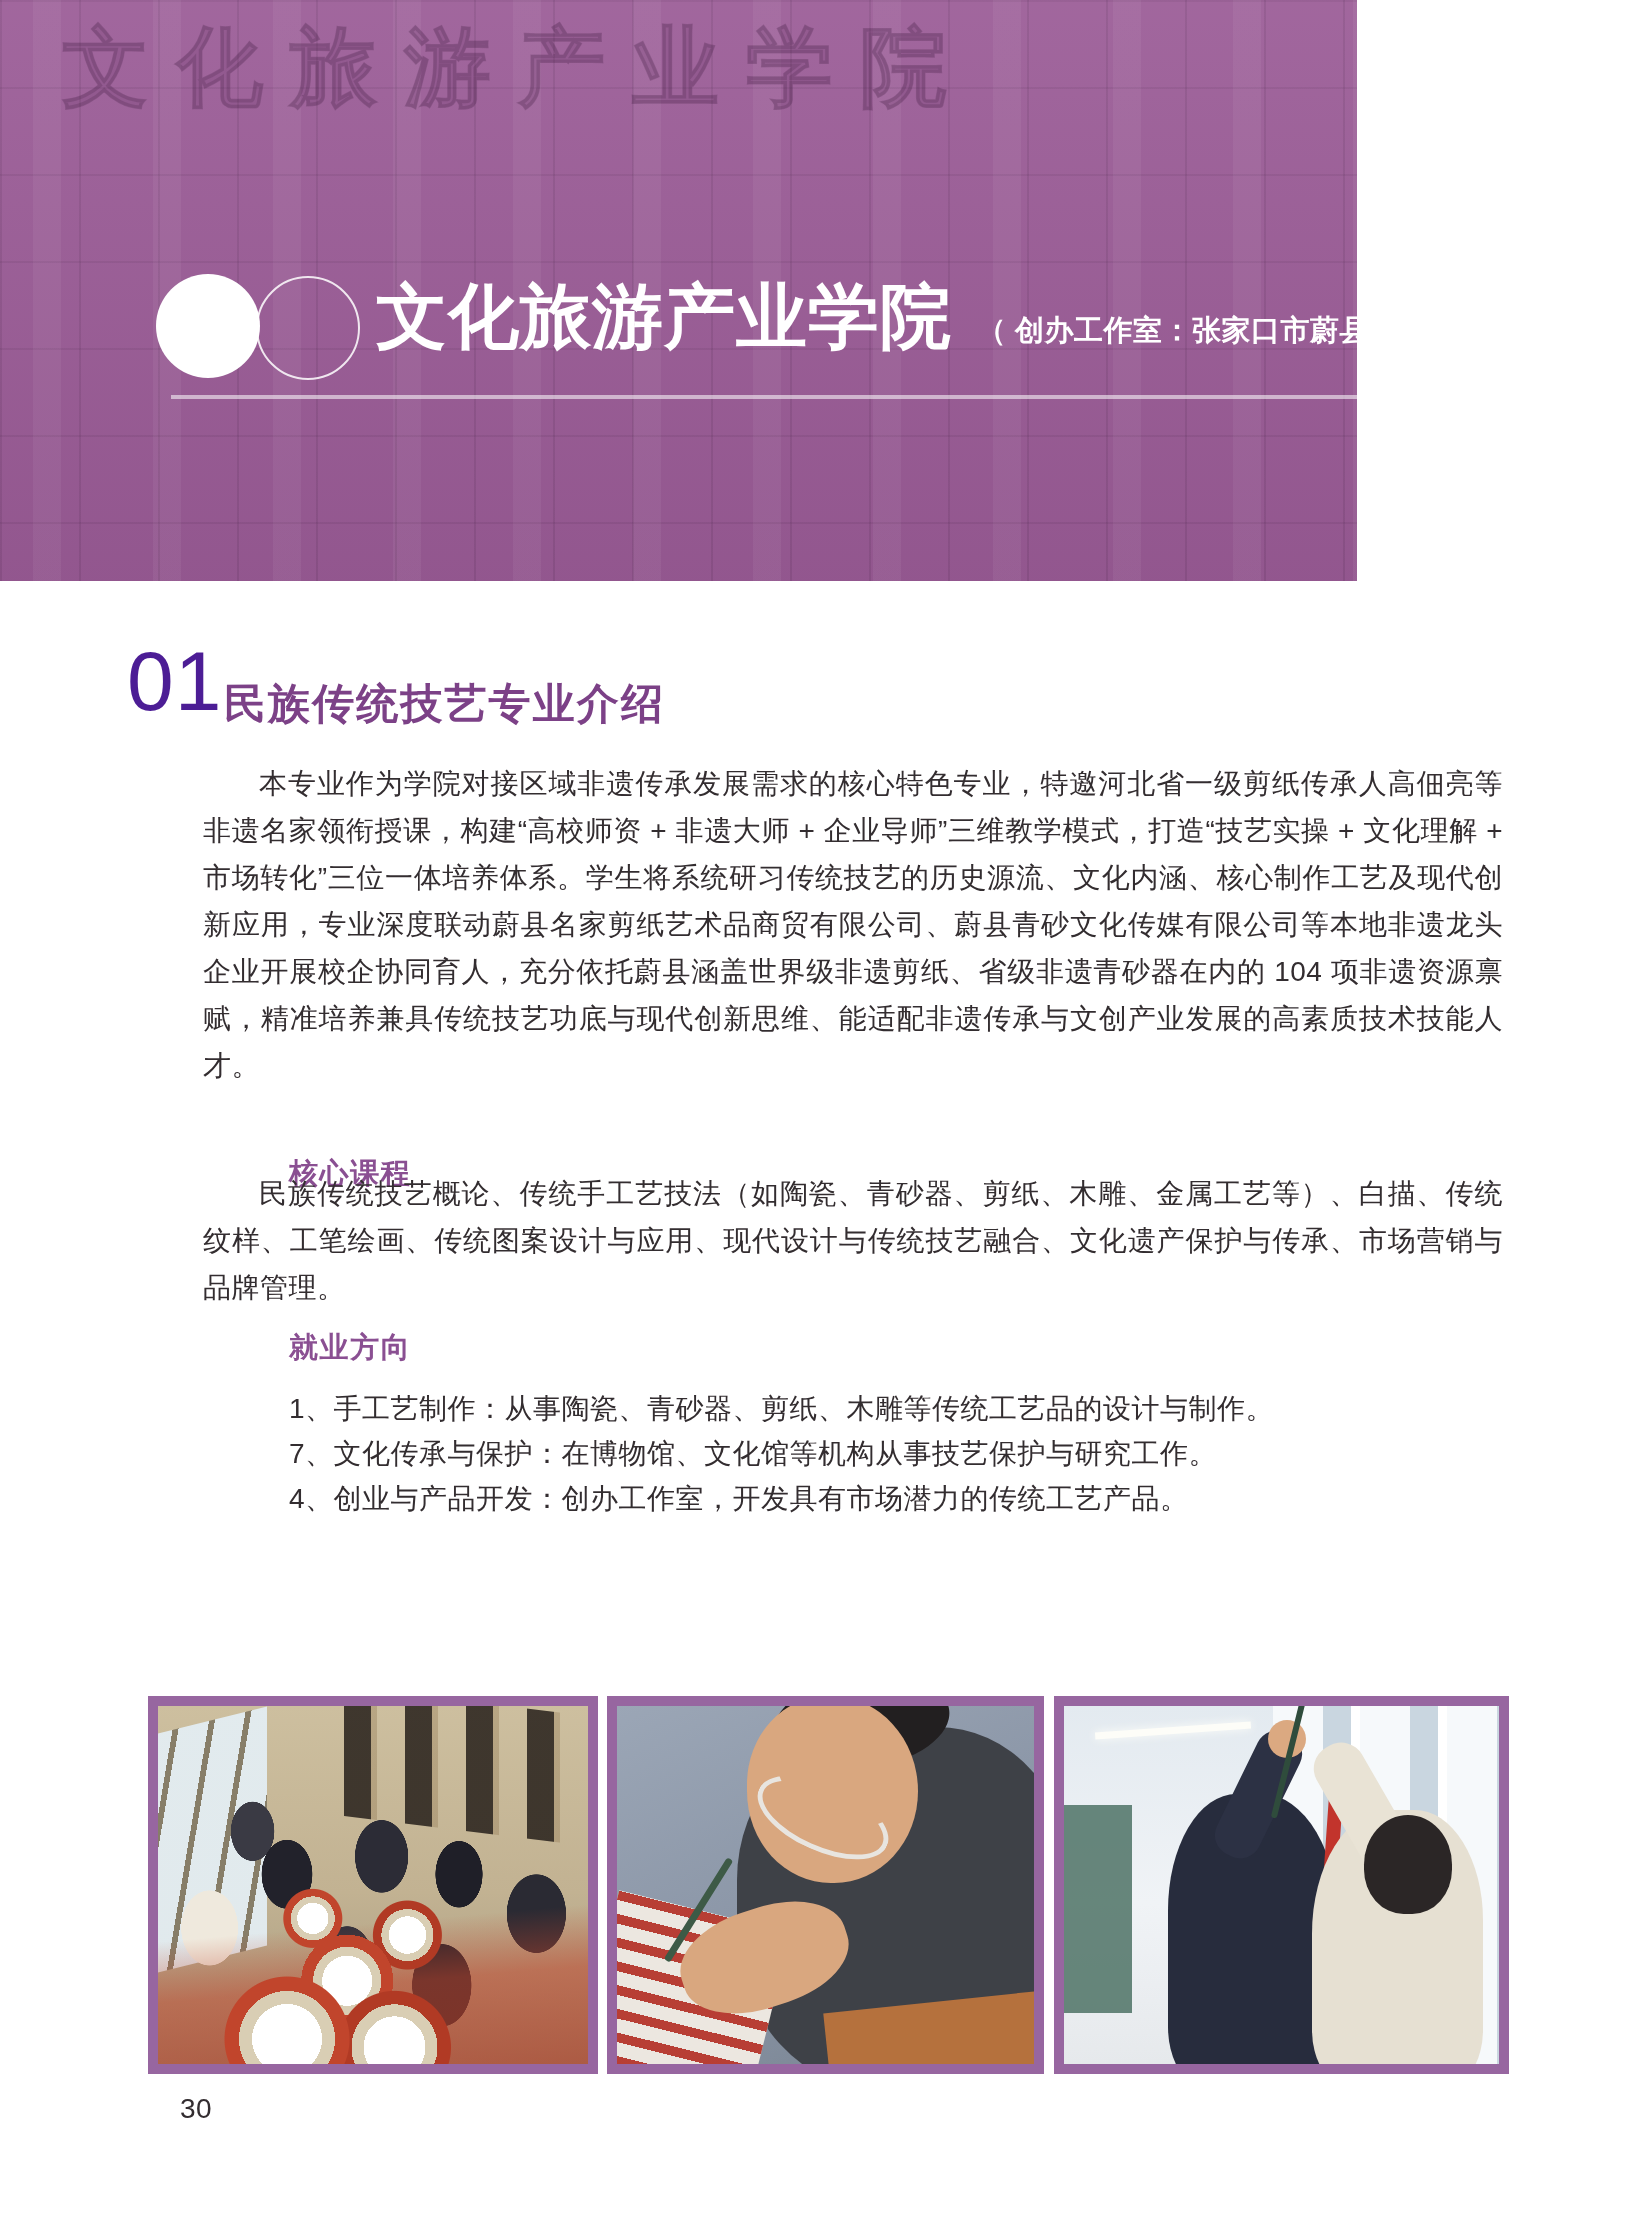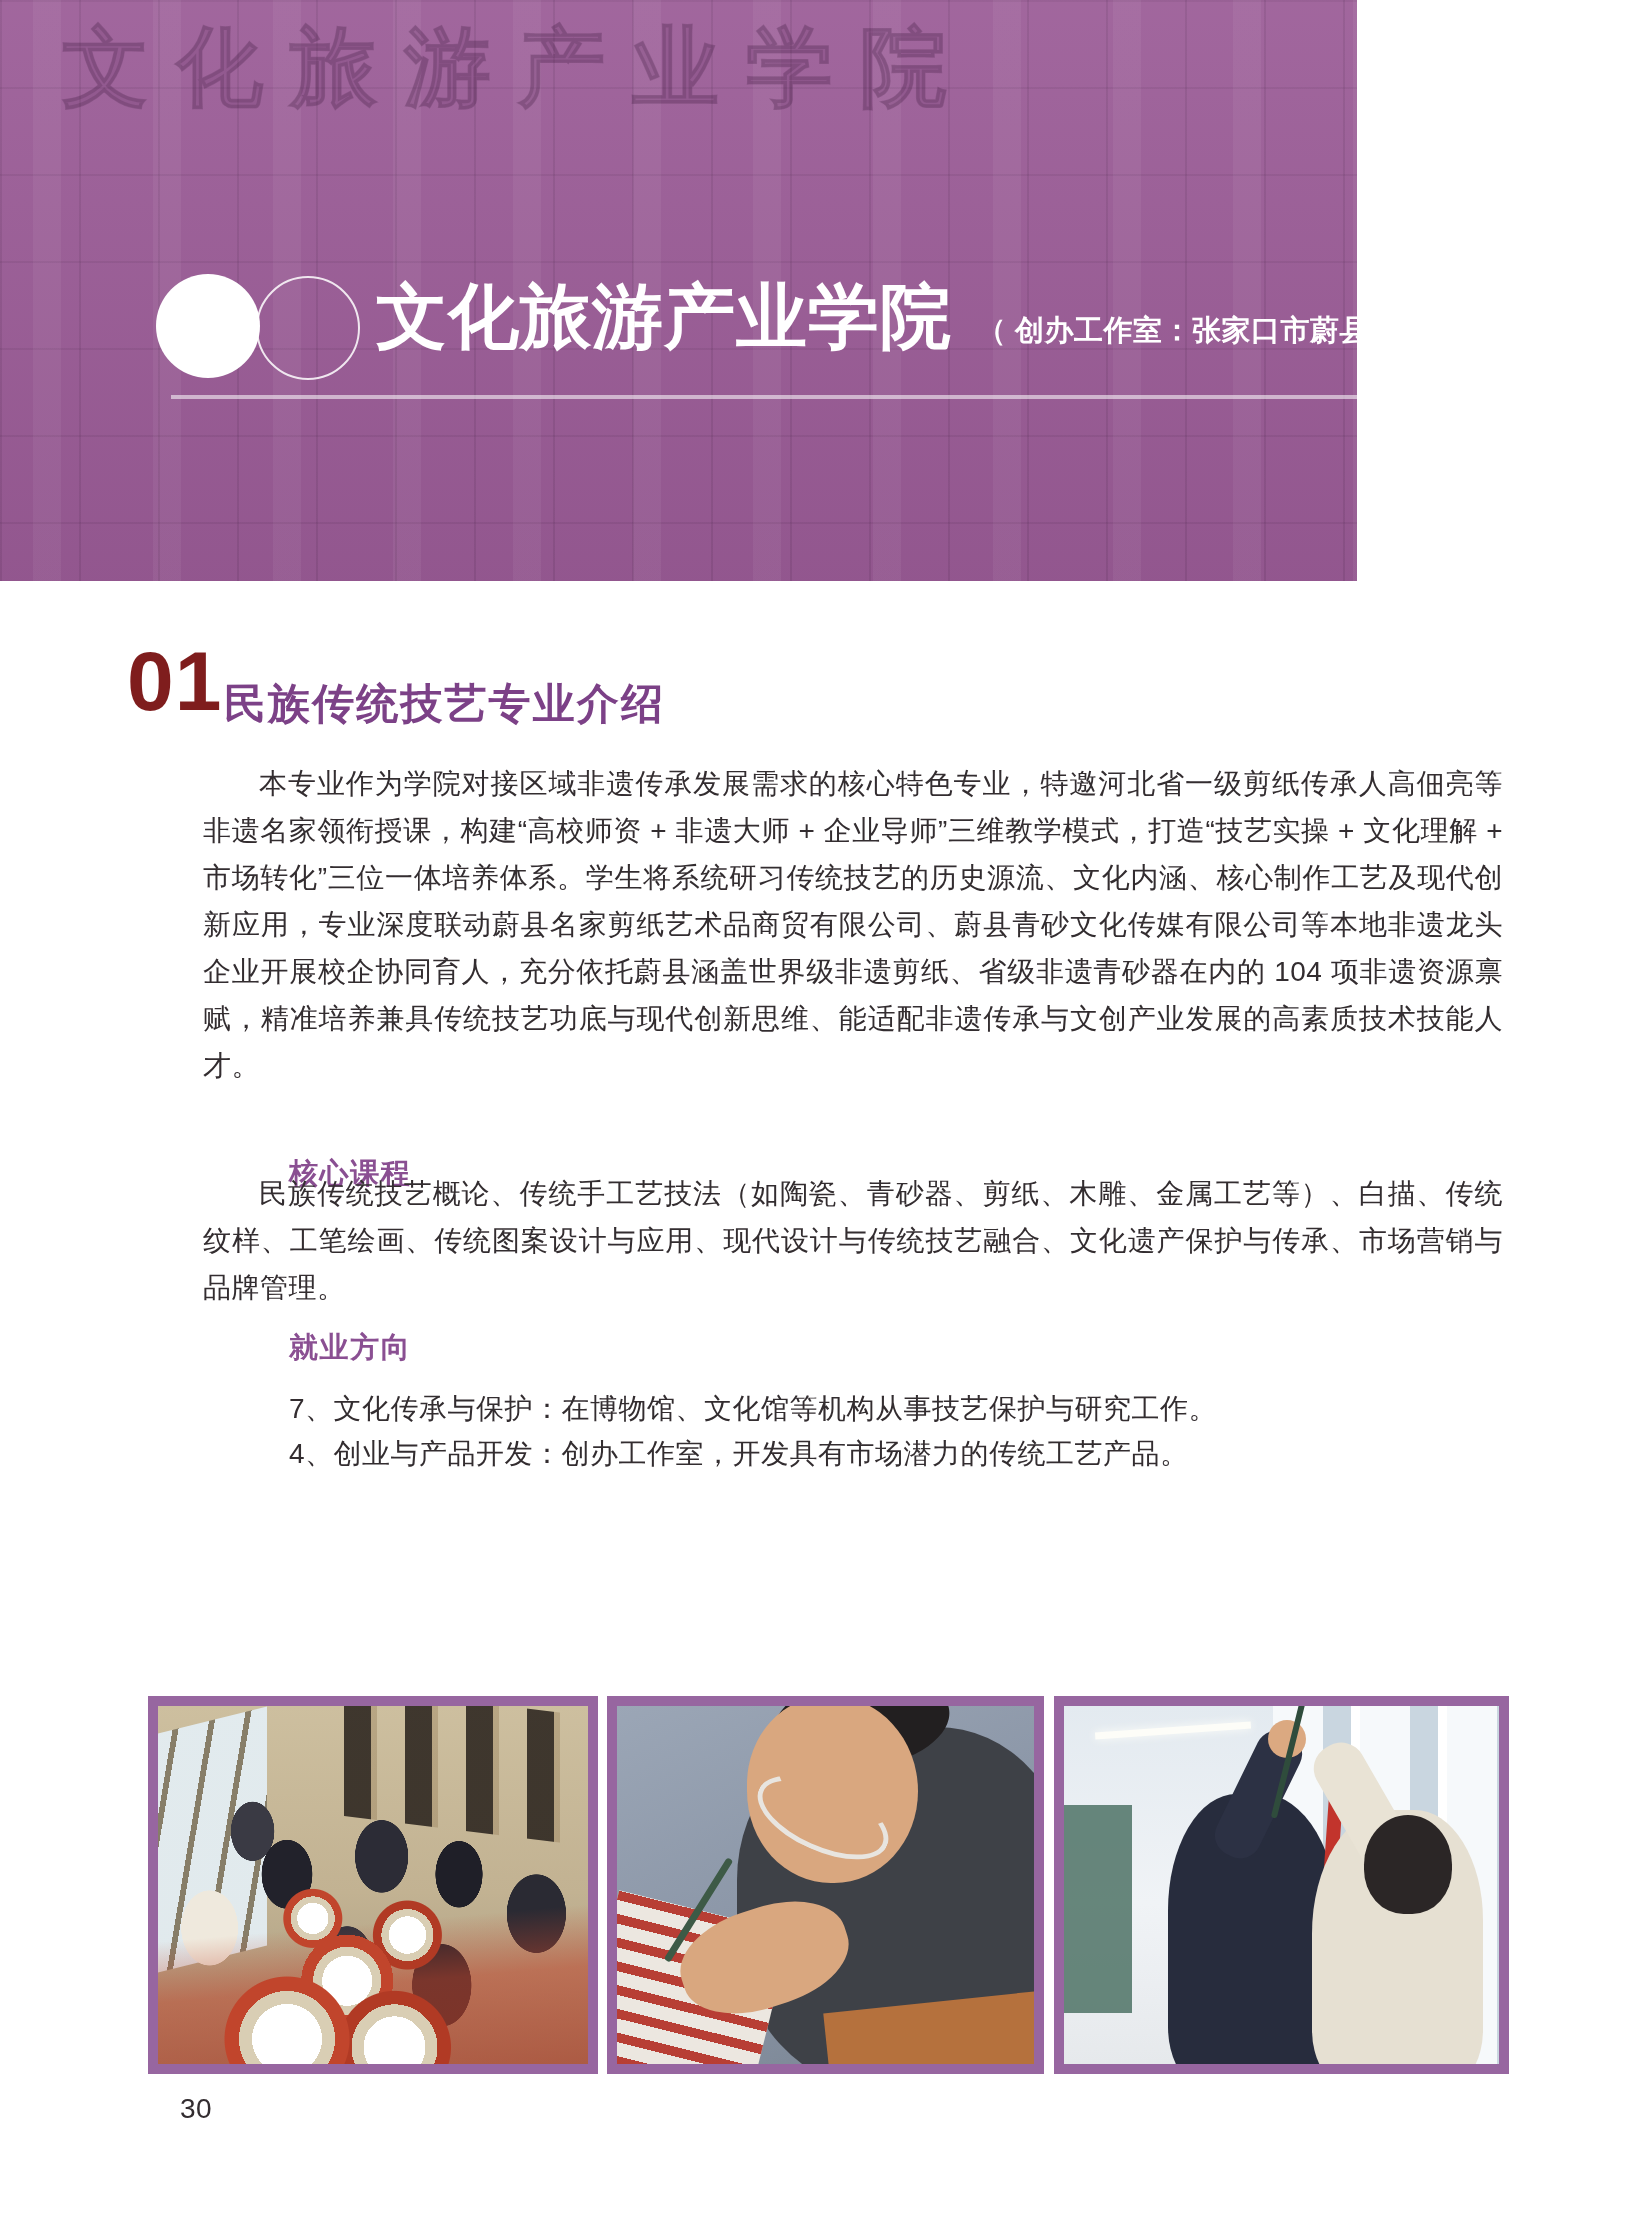--- a/index.html
+++ b/index.html
@@ -50,21 +50,21 @@
     font-size:29px;font-weight:700;color:#ffffff;letter-spacing:0.5px;white-space:nowrap;
   }
   .header-rule{
     position:absolute;left:171px;top:395px;width:1330px;height:4.2px;
     background:rgba(255,255,255,0.55);
   }
 
   
   .section-number{
     position:absolute;left:127px;top:640px;
-    font-size:84px;line-height:83px;font-weight:700;color:#7f1d1d;letter-spacing:1px;
+    font-size:84px;line-height:83px;font-weight:400;color:#4c1d95;letter-spacing:1px;
   }
   .section-title{
     position:absolute;left:224px;top:676px;
     font-size:42px;font-weight:700;color:#7c4187;letter-spacing:2.1px;white-space:nowrap;text-align:center;
   }
 
   
   .para{
     position:absolute;left:203px;width:1300px;
     font-size:28px;line-height:47px;letter-spacing:0.5px;
@@ -243,20 +243,21 @@
 <div class="section-number">01</div>
 <div class="section-title">民族传统技艺专业介绍</div>
 
 <div class="para para-intro">本专业作为学院对接区域非遗传承发展需求的核心特色专业，特邀河北省一级剪纸传承人高佃亮等非遗名家领衔授课，构建“高校师资 + 非遗大师 + 企业导师”三维教学模式，打造“技艺实操 + 文化理解 + 市场转化”三位一体培养体系。学生将系统研习传统技艺的历史源流、文化内涵、核心制作工艺及现代创新应用，专业深度联动蔚县名家剪纸艺术品商贸有限公司、蔚县青砂文化传媒有限公司等本地非遗龙头企业开展校企协同育人，充分依托蔚县涵盖世界级非遗剪纸、省级非遗青砂器在内的 104 项非遗资源禀赋，精准培养兼具传统技艺功底与现代创新思维、能适配非遗传承与文创产业发展的高素质技术技能人才。</div>
 
 <div class="subhead subhead-courses">核心课程</div>
 <div class="para para-courses">民族传统技艺概论、传统手工艺技法（如陶瓷、青砂器、剪纸、木雕、金属工艺等）、白描、传统纹样、工笔绘画、传统图案设计与应用、现代设计与传统技艺融合、文化遗产保护与传承、市场营销与品牌管理。</div>
 
 <div class="subhead subhead-jobs">就业方向</div>
 <div class="job-list">
+  <div class="job-item">1、手工艺制作：从事陶瓷、青砂器、剪纸、木雕等传统工艺品的设计与制作。</div>
   <div class="job-item">7、文化传承与保护：在博物馆、文化馆等机构从事技艺保护与研究工作。</div>
   <div class="job-item">4、创业与产品开发：创办工作室，开发具有市场潜力的传统工艺产品。</div>
 </div>
 
 <div class="photo-row">
 
   <div class="photo photo-1">
     <div class="fill p1-wall"></div>
     <div class="p1-windows"></div>
     <div class="p1-frames"></div>

